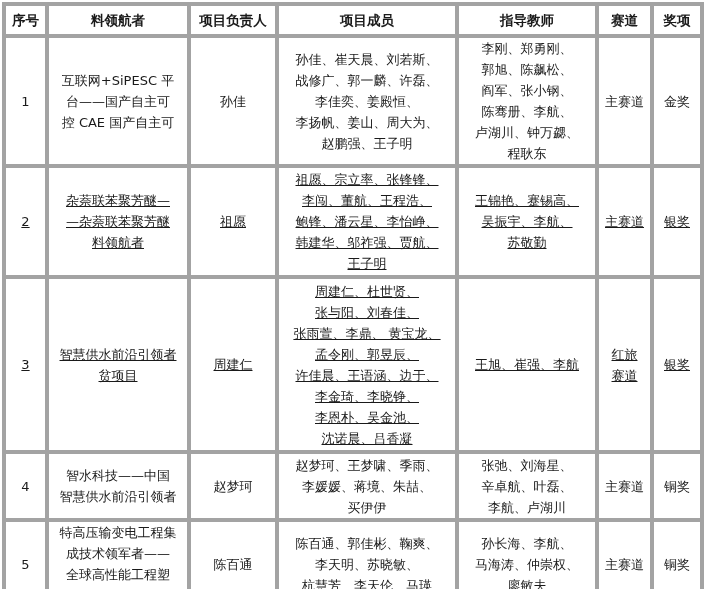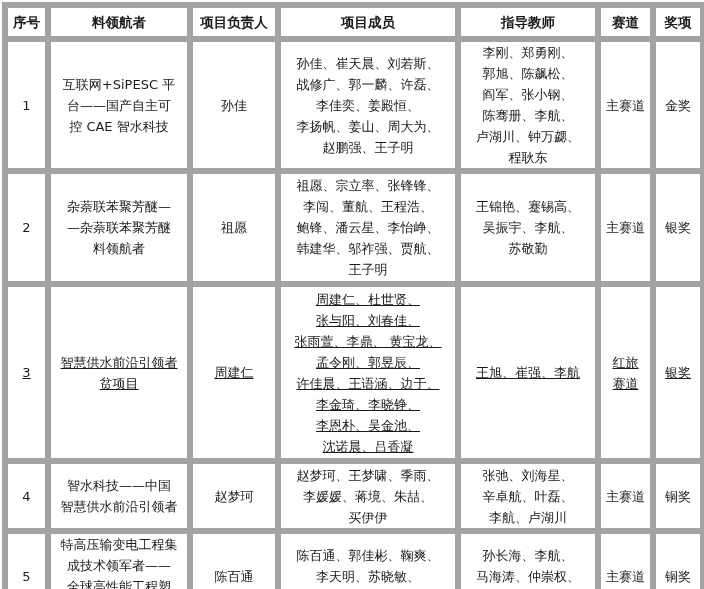--- a/index.html
+++ b/index.html
@@ -17,21 +17,21 @@
     table.awards {
       position: absolute;
       left: 2px;
       top: 2px;
       border-collapse: collapse;
       table-layout: fixed;
       width: 698px;
     }
     table.awards th,
     table.awards td {
-      border: 6px solid #a3a3a3;
+      border: 4px solid #a3a3a3;
       text-align: center;
       vertical-align: middle;
       padding: 0 3px;
       font-size: 13px;
       line-height: 21px;
       word-break: break-all;
     }
     table.awards th {
       font-weight: bold;
       height: 28px;
@@ -45,21 +45,21 @@
       padding: 0 8px;
     }
     col.c-idx { width: 43px; }
     col.c-name { width: 142px; }
     col.c-lead { width: 88px; }
     col.c-members { width: 180px; }
     col.c-teachers { width: 140px; }
     col.c-track { width: 55px; }
     col.c-award { width: 50px; }
     tr.r1 td { height: 125px; }
-    tr.r2 td { height: 107px; }
+    tr.r2 td { height: 107px; text-decoration: underline; }
     tr.r3 td { height: 171px; text-decoration: underline; }
     tr.r4 td { height: 64px; }
     tr.r5 td { height: 82px; }
     .line { display: block; white-space: nowrap; }
   </style>
 </head>
 <body>
 
 <table class="awards">
   <colgroup>
@@ -82,21 +82,21 @@
       <th>奖项</th>
     </tr>
   </thead>
   <tbody>
 
     <tr class="r1">
       <td>1</td>
       <td class="name">
         <span class="line">互联网+SiPESC 平</span>
         <span class="line">台——国产自主可</span>
-        <span class="line">控 CAE 智水科技</span>
+        <span class="line">控 CAE 国产自主可</span>
       </td>
       <td>孙佳</td>
       <td class="members">
         <span class="line">孙佳、崔天晨、刘若斯、</span>
         <span class="line">战修广、郭一麟、许磊、</span>
         <span class="line">李佳奕、姜殿恒、</span>
         <span class="line">李扬帆、姜山、周大为、</span>
         <span class="line">赵鹏强、王子明</span>
       </td>
       <td class="teachers">

